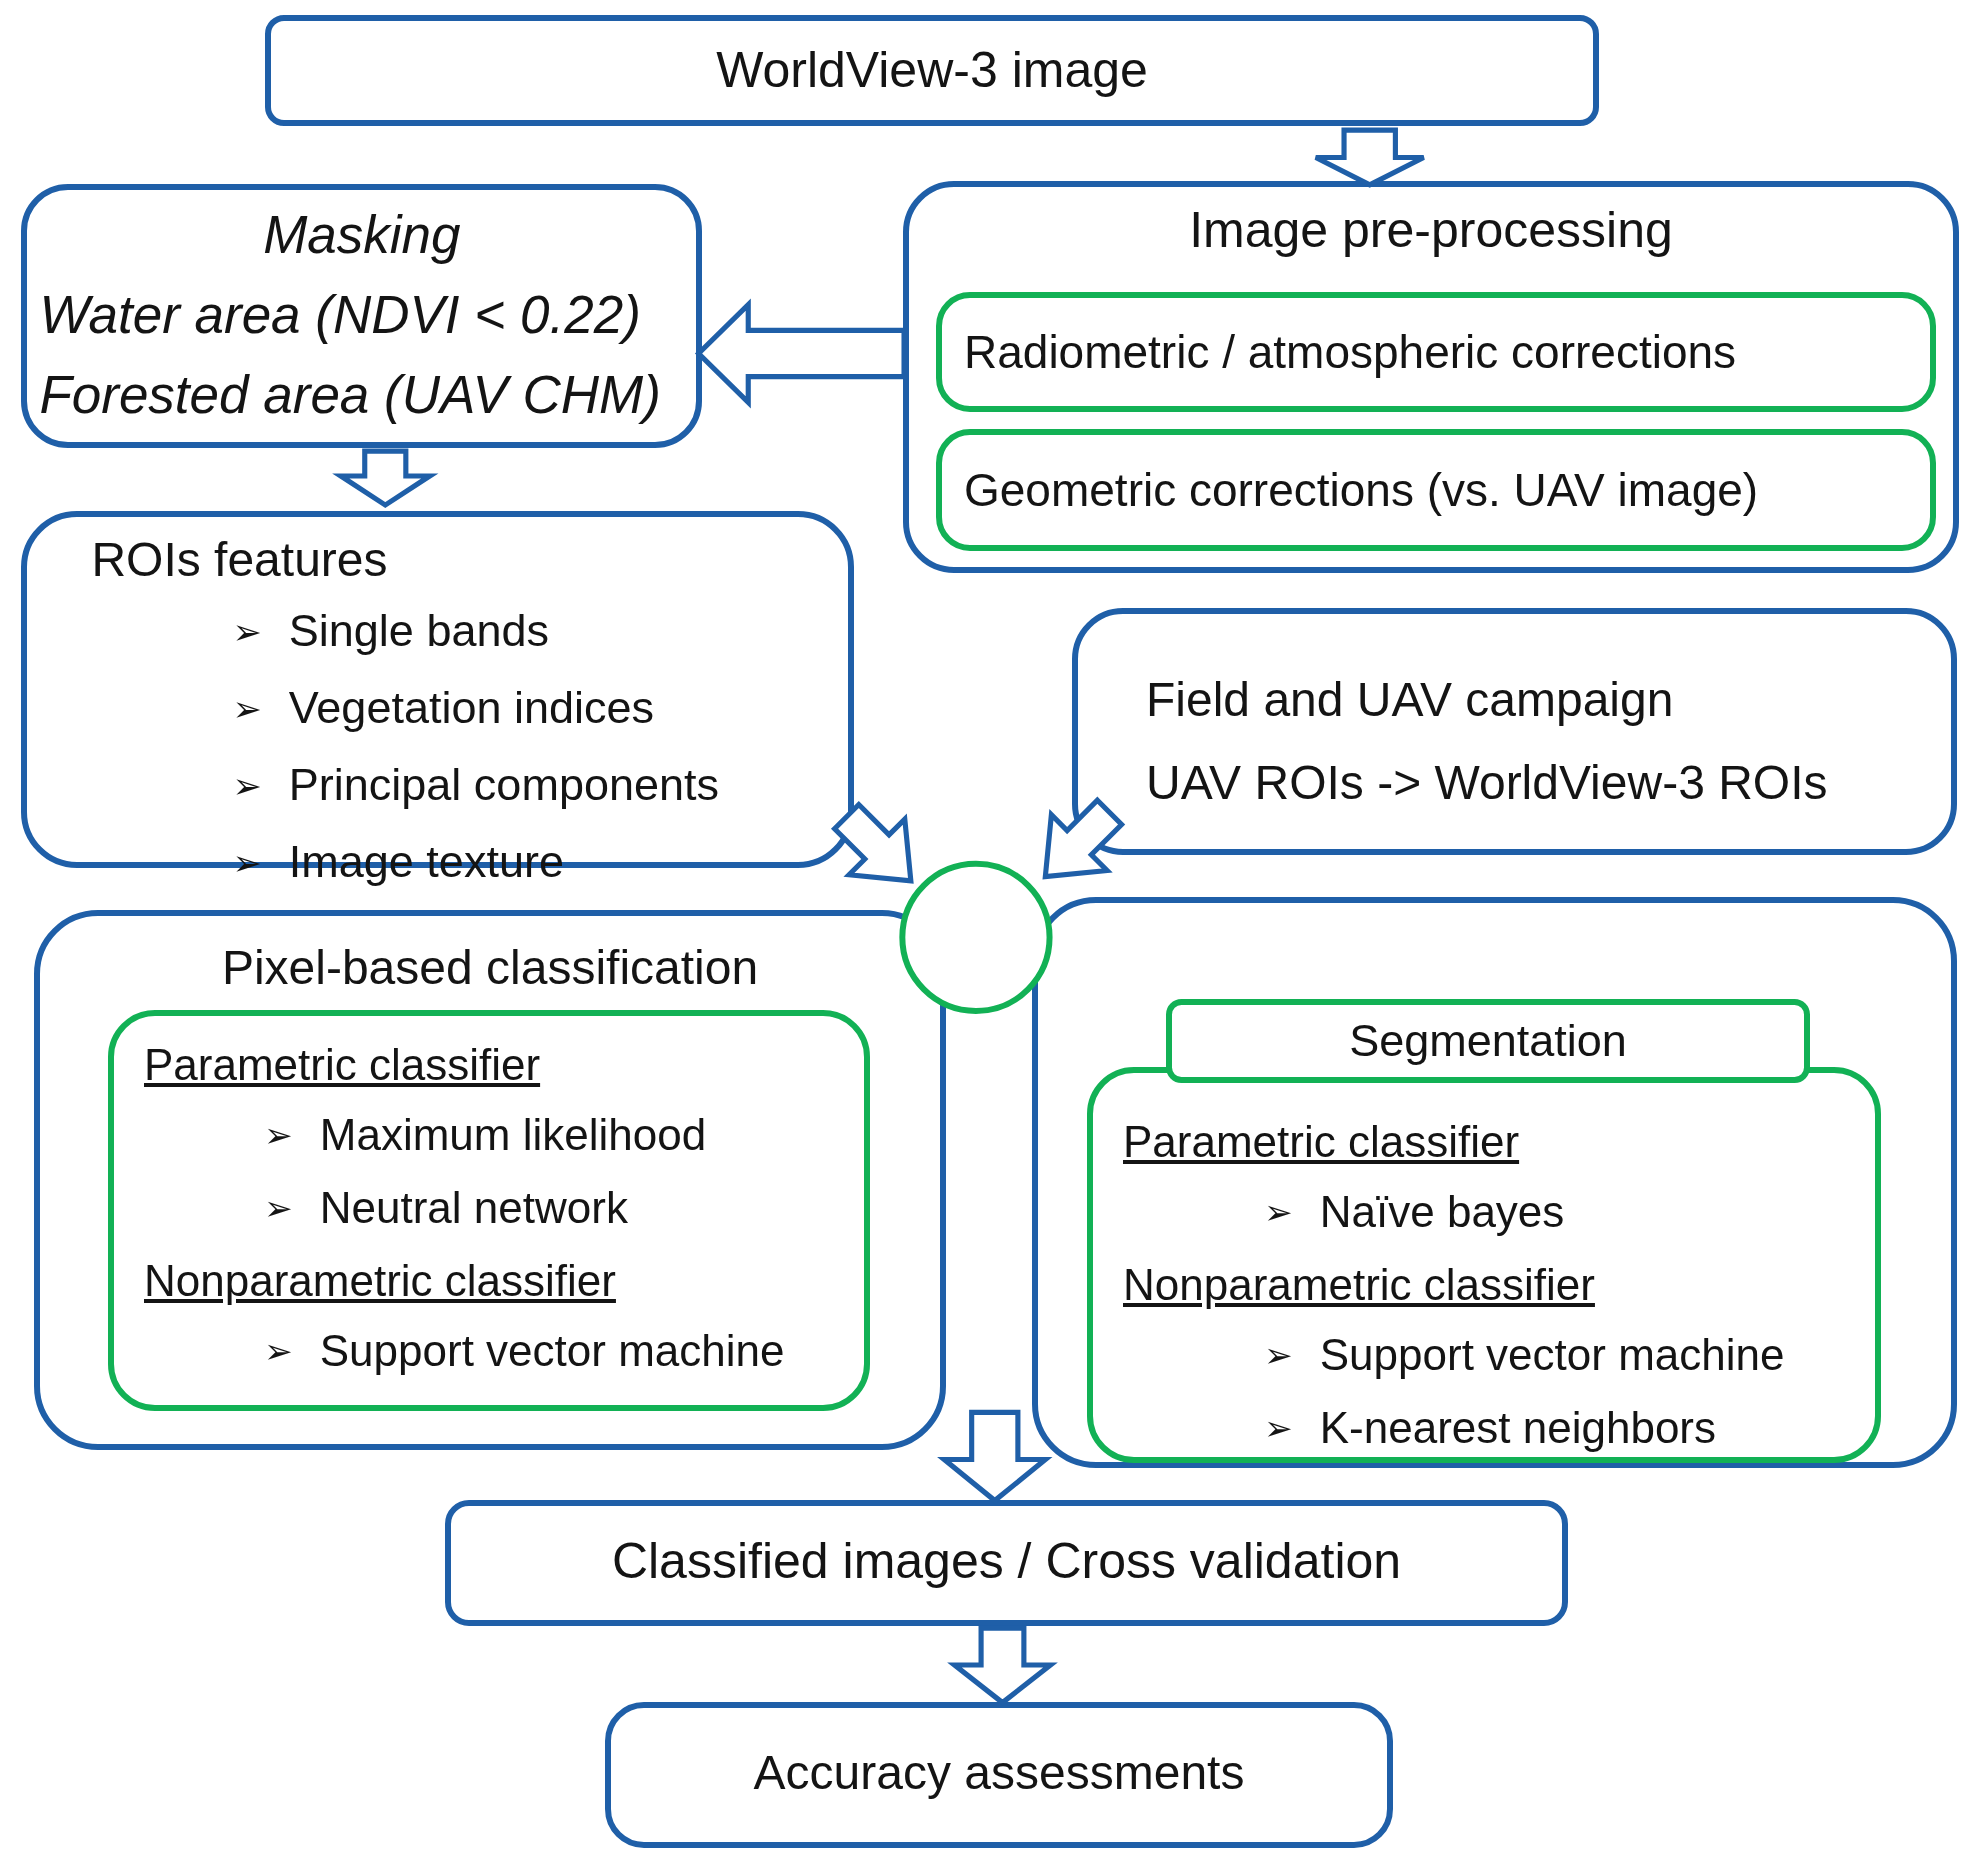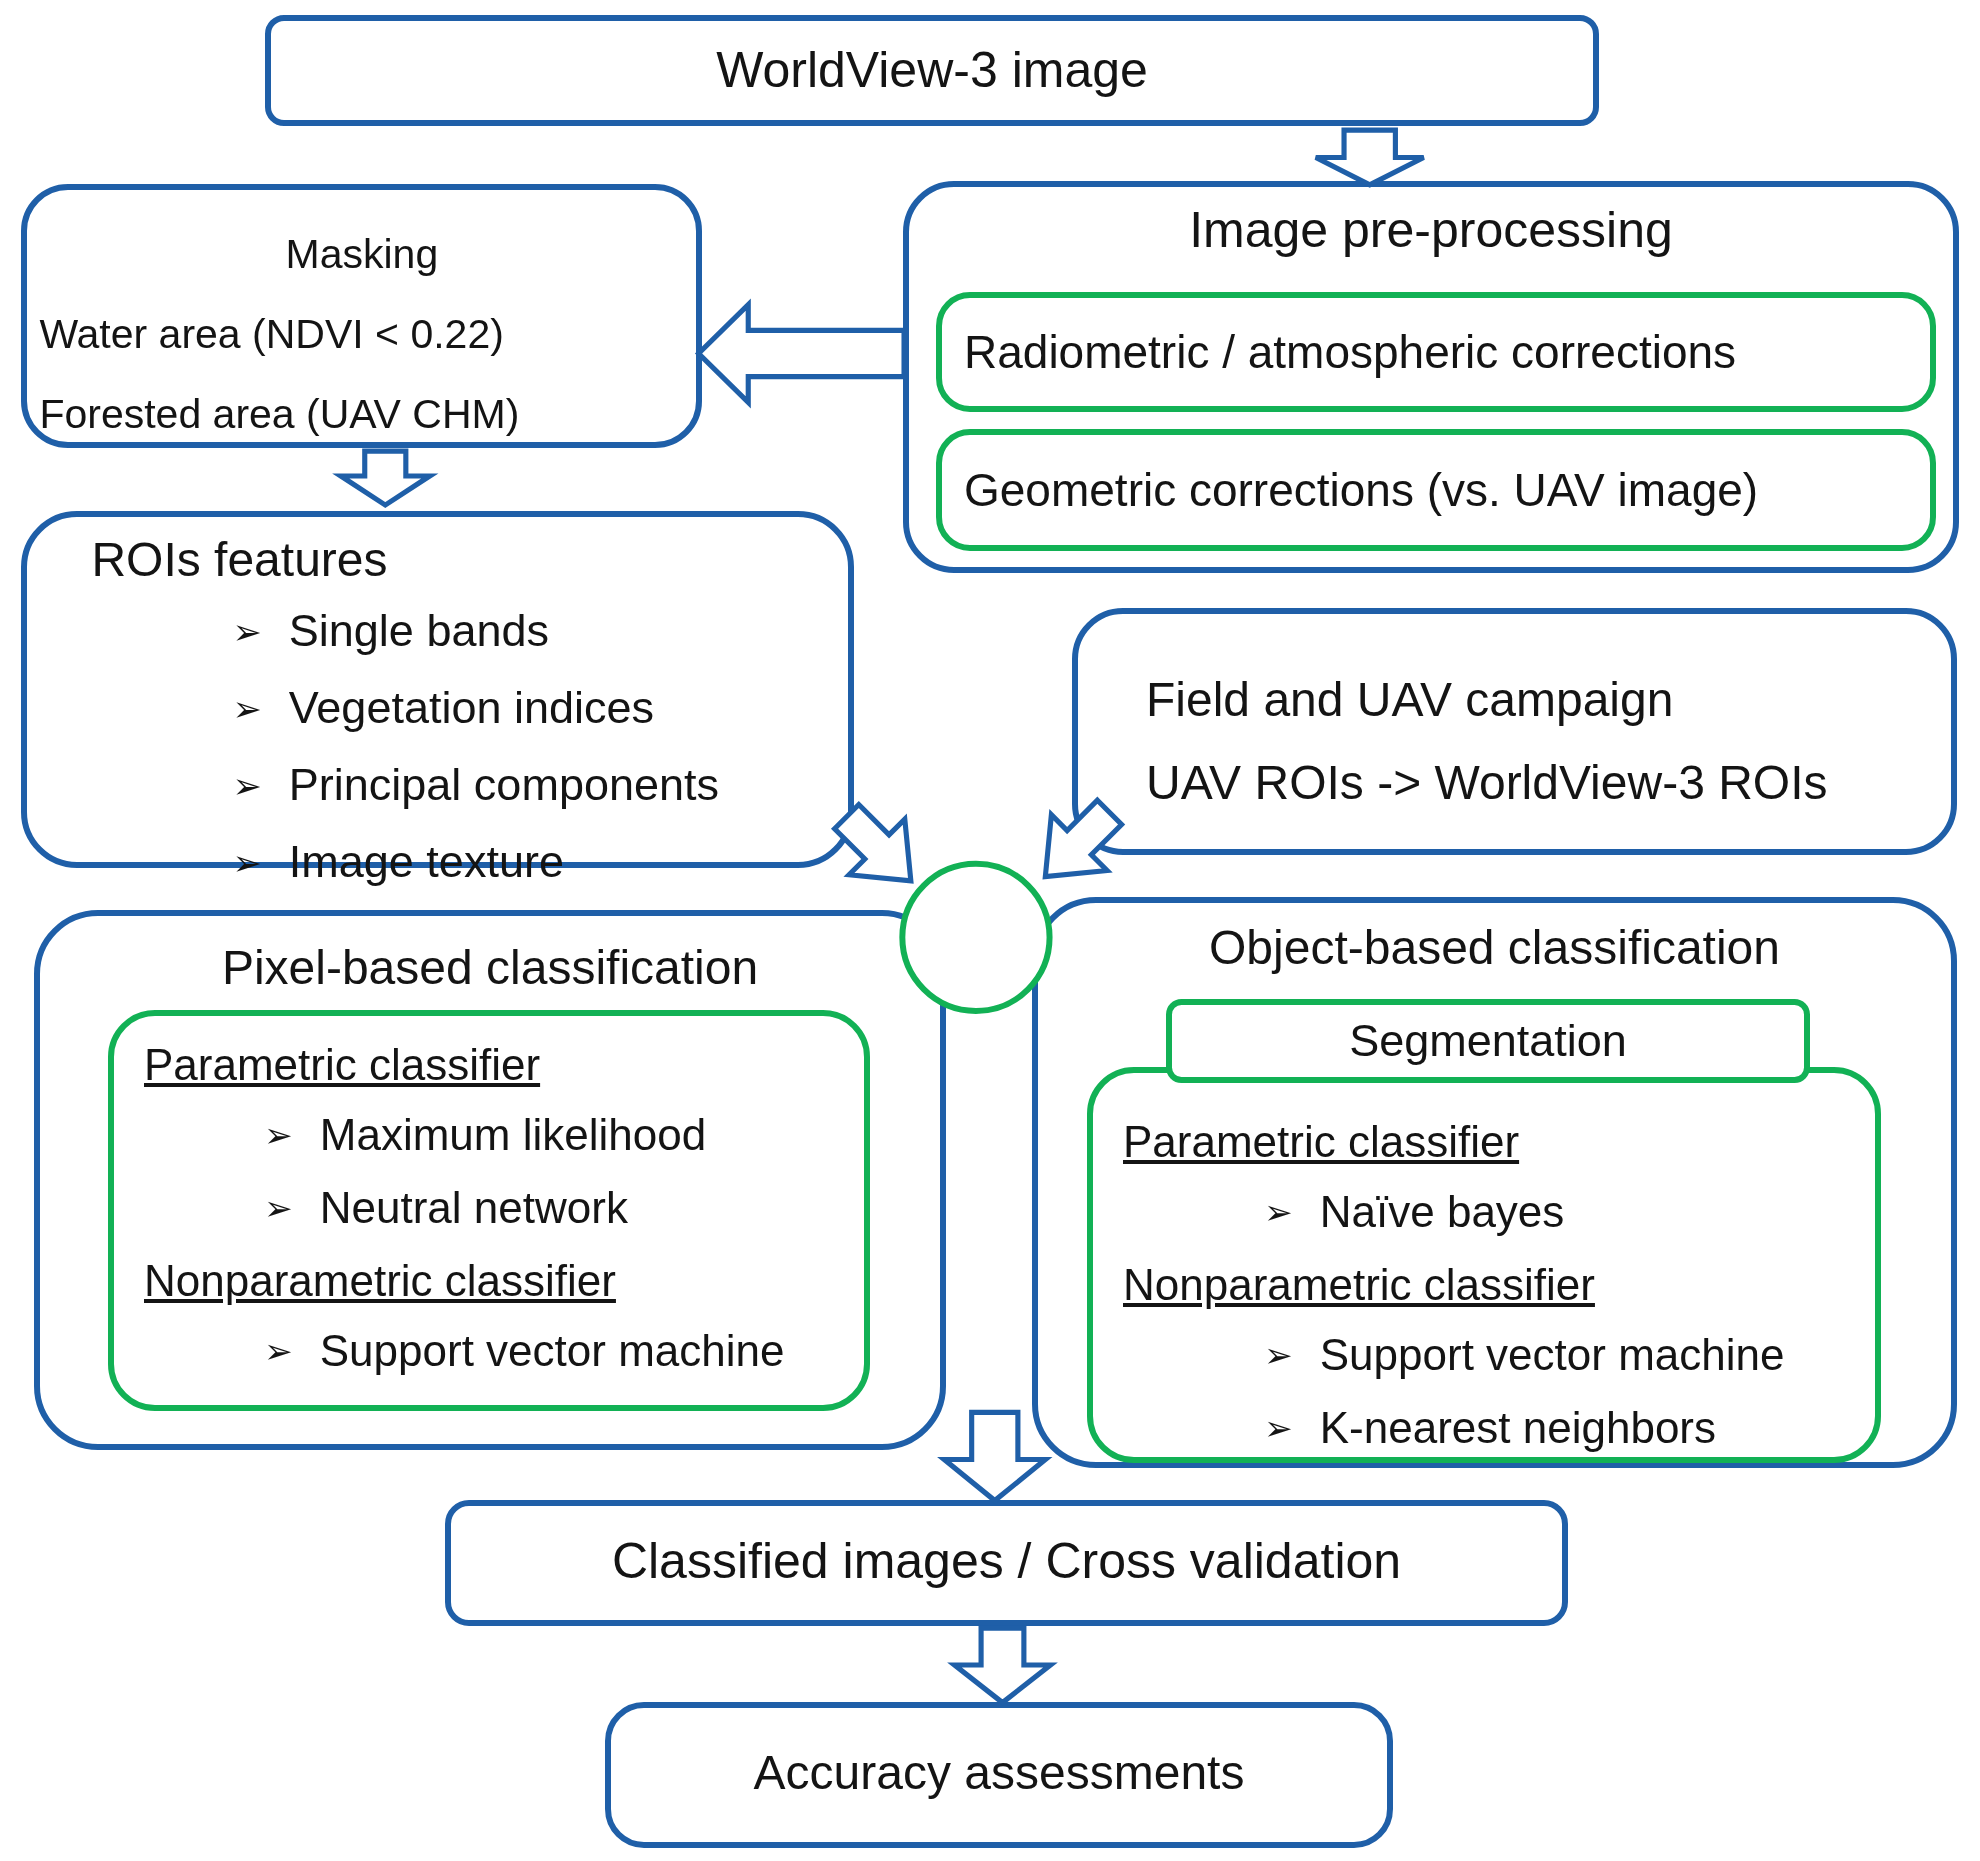--- a/index.html
+++ b/index.html
@@ -34,21 +34,21 @@
   .ctr{text-align:center;}
   #svg-overlay{
     position:absolute;left:0;top:0;width:1981px;height:1861px;
     z-index:5;pointer-events:none;
   }
   .arrow{fill:#ffffff;stroke:var(--blue);stroke-width:6;stroke-linejoin:miter;}
   .hub{fill:#ffffff;stroke:var(--green);stroke-width:7;}
 
   
   #node-worldview{left:265px;top:15.4px;width:1334px;height:111px;border-radius:19px;font-size:50px;line-height:98px;}
-  #node-masking{left:21.4px;top:184px;width:681px;height:264px;border-radius:47px;font-size:41px;padding-top:24px;}
+  #node-masking{left:21.4px;top:184px;width:681px;height:264px;border-radius:47px;font-size:53px;padding-top:5px;font-style:italic;}
   #node-masking .mline{line-height:80px;white-space:nowrap;}
   #node-masking .mbody{padding-left:12px;}
   #node-preprocessing{left:903px;top:181px;width:1056px;height:392px;border-radius:51px;}
   #preproc-title{font-size:50px;line-height:86px;}
   .pp-step{left:27px;width:1000px;border-radius:34px;font-size:46px;display:flex;align-items:center;padding-left:22px;white-space:nowrap;margin-top:16px;}
   #preproc-step-1{top:89px;height:120px;}
   #preproc-step-2{top:226px;height:122px;}
   #node-input-features{left:21.4px;top:511px;width:833px;height:357px;border-radius:56px;}
   #input-features-title{font-size:48px;padding:15.4px 0 6.8px 64px;}
   .feat-row{margin-left:205px;line-height:74px;font-size:45px;white-space:nowrap;}
@@ -125,21 +125,20 @@
         <span class="marker">➢</span><span>Neutral network</span>
       </div>
       <div class="clf-head">Nonparametric classifier</div>
       <div class="clf-item">
         <span class="marker">➢</span><span>Support vector machine</span>
       </div>
     </div>
   </div>
 
   <div class="box" id="node-object">
-    <div class="ctr" id="object-title">Object-based classification</div>
     <div class="gbox" id="object-inner">
       <div class="clf-head">Parametric classifier</div>
       <div class="clf-item">
         <span class="marker">➢</span><span>Naïve bayes</span>
       </div>
       <div class="clf-head">Nonparametric classifier</div>
       <div class="clf-item">
         <span class="marker">➢</span><span>Support vector machine</span>
       </div>
       <div class="clf-item">

